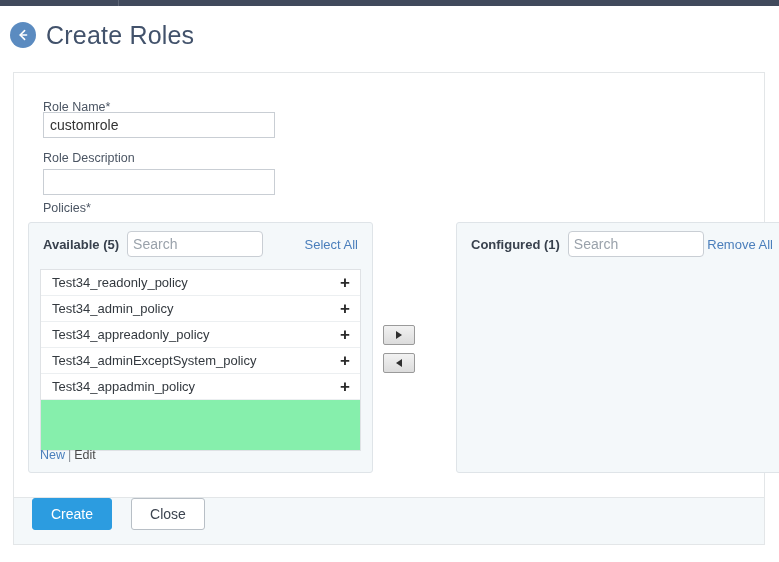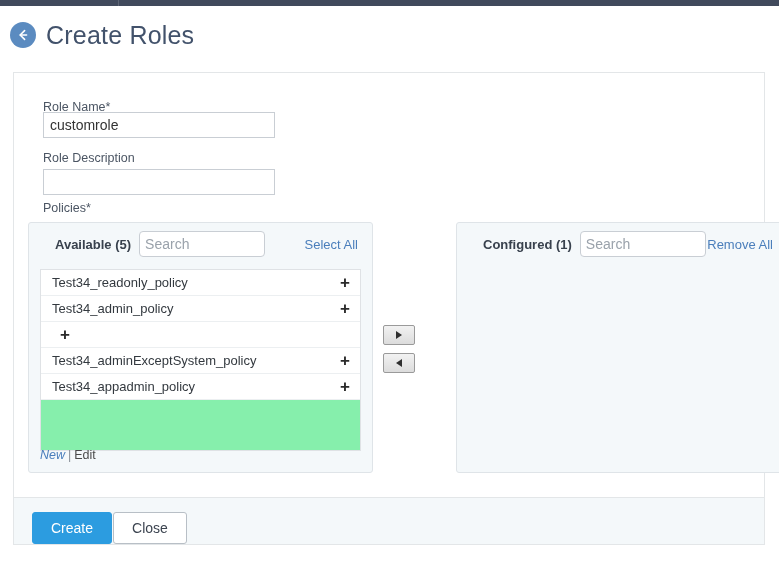--- a/index.html
+++ b/index.html
@@ -60,28 +60,28 @@
 
   
   .panel {
     position: absolute; top: 222px; height: 251px;
     background: #f4f8fa; border: 1px solid #dfe4e8; border-radius: 3px;
   }
   .panel.left  { left: 28px;  width: 345px; }
   .panel.right { left: 428px; width: 332px; margin-left: 28px; }
 
   .panel-head {
-    position: absolute; left: 12px; top: 0; right: 0; height: 42px;
+    position: absolute; left: 0; top: 0; right: 0; height: 42px;
     display: flex; align-items: center; padding: 0 14px;
   }
   .panel-head .ptitle {
     font-size: 13px; font-weight: bold; color: #38414d; white-space: nowrap;
   }
   .panel-search {
-    margin-left: 8px; width: 126px; height: 26px;
+    margin-left: 8px; width: 136px; height: 26px;
     border: 1px solid #c9ced4; border-radius: 4px; background: #fff;
     font-family: "Liberation Sans", sans-serif; font-size: 14px;
     color: #333; padding: 0 5px; outline: none;
   }
   .panel-search::placeholder { color: #9aa2ab; }
   .panel-action {
     margin-left: auto; font-size: 13px; color: #4a7ebb; cursor: pointer;
     white-space: nowrap;
   }
 
@@ -101,21 +101,21 @@
   .list-item .lname { flex: 1; white-space: nowrap; overflow: hidden; }
   .list-item .lop {
     font-size: 17px; font-weight: bold; color: #2b2b2b; line-height: 1;
     padding-left: 8px;
   }
   .list-item .lop.minus { font-size: 19px; }
 
   .panel-foot {
     position: absolute; left: 11px; bottom: 10px; font-size: 12.5px;
   }
-  .panel-foot a { color: #4a7ebb; text-decoration: none; cursor: pointer; font-style: italic; }
+  .panel-foot a { color: #4a7ebb; text-decoration: none; cursor: pointer; }
   .panel-foot .sep { color: #8a9099; margin: 0 3px; }
   .panel-foot .edit { color: #4a4a4a; cursor: pointer; }
 
   
   .xfer {
     position: absolute; left: 383px; top: 325px;
     display: flex; flex-direction: column; gap: 8px;
   }
   .xfer-btn {
     width: 32px; height: 20px;
@@ -128,21 +128,21 @@
     width: 0; height: 0; border-top: 4px solid transparent;
     border-bottom: 4px solid transparent;
   }
   .xfer-btn .tri.right { border-left: 6px solid #2f2f2f; }
   .xfer-btn .tri.left  { border-right: 6px solid #2f2f2f; }
 
   
   .footer {
     position: absolute; left: 13px; top: 497px; width: 752px; height: 48px;
     background: #f4f8fa; border: 1px solid #e3e6e8; border-top: 1px solid #e3e6e8;
-    display: flex; align-items: flex-end; padding-left: 18px; gap: 1px;
+    display: flex; align-items: flex-start; padding-left: 18px; gap: 19px;
   }
   .btn {
     font-family: "Liberation Sans", sans-serif; font-size: 14px;
     border-radius: 3px; cursor: pointer; height: 32px; padding: 0 18px;
     line-height: 30px;
   }
   .btn-primary { background: #2c9ce0; border: 1px solid #2c9ce0; color: #fff; }
   .btn-secondary { background: #fff; border: 1px solid #b8bfc6; color: #3c4450; }
 </style>
 </head>
@@ -187,20 +187,21 @@
     <div class="list-box">
       <div class="list-item">
         <span class="lname">Test34_readonly_policy</span>
         <span class="lop">+</span>
       </div>
       <div class="list-item">
         <span class="lname">Test34_admin_policy</span>
         <span class="lop">+</span>
       </div>
       <div class="list-item">
+        <span class="lname">Test34_appreadonly_policy</span>
         <span class="lop">+</span>
       </div>
       <div class="list-item">
         <span class="lname">Test34_adminExceptSystem_policy</span>
         <span class="lop">+</span>
       </div>
       <div class="list-item">
         <span class="lname">Test34_appadmin_policy</span>
         <span class="lop">+</span>
       </div>

